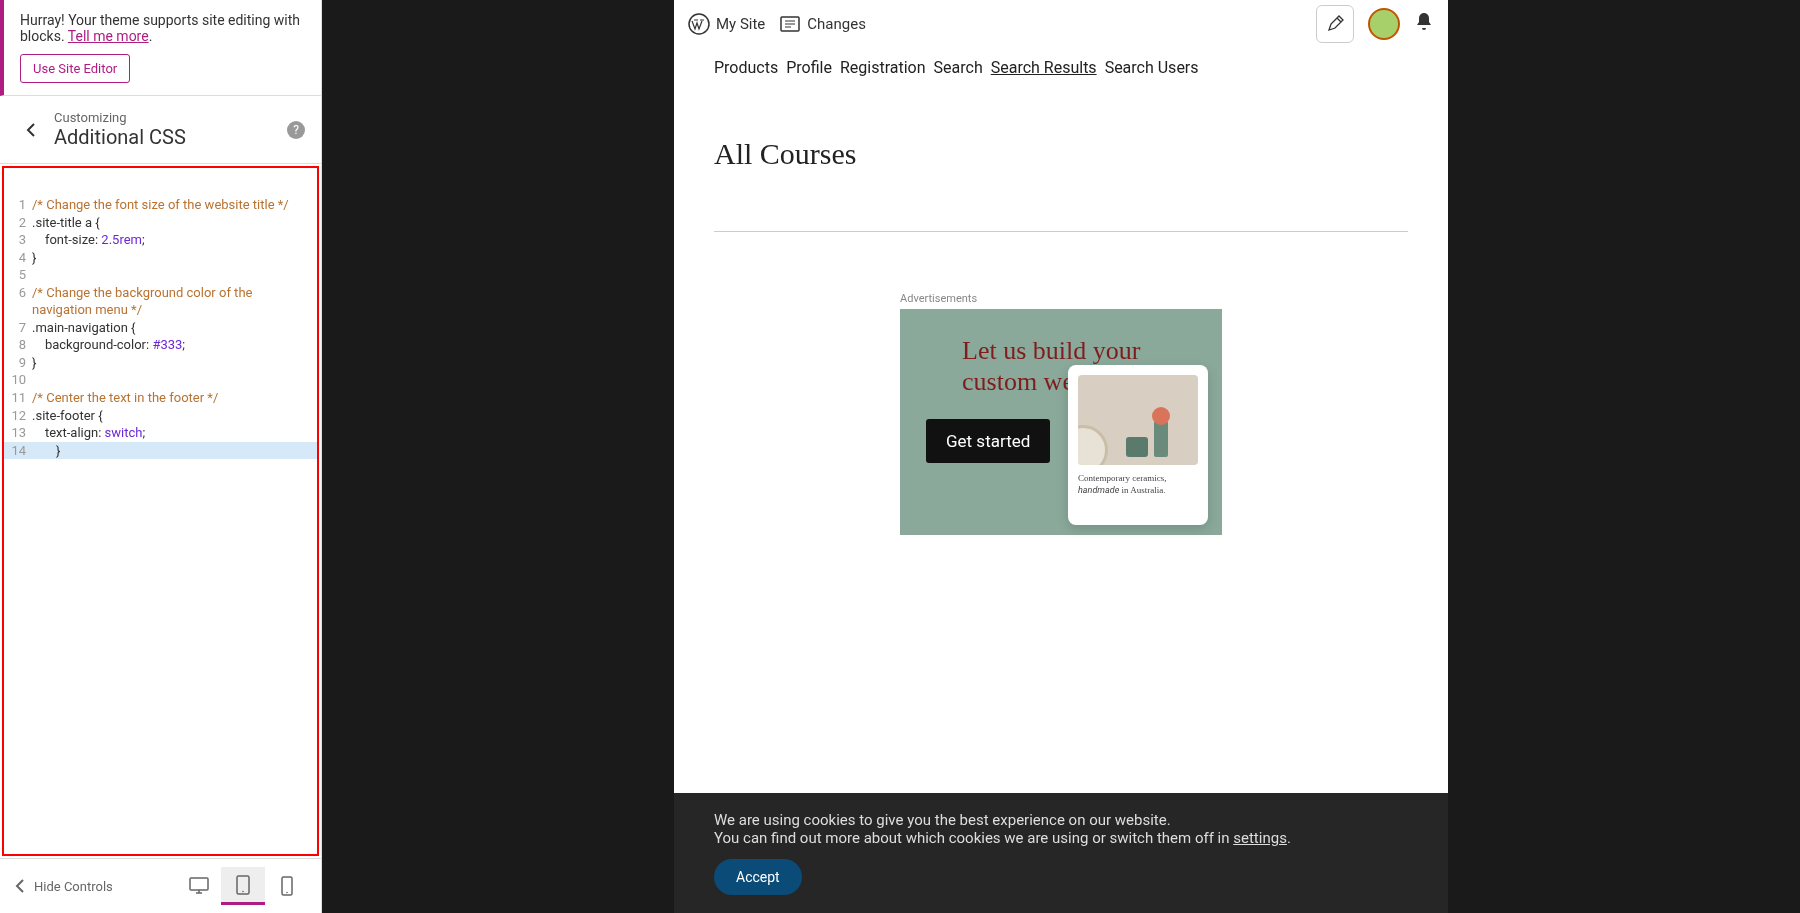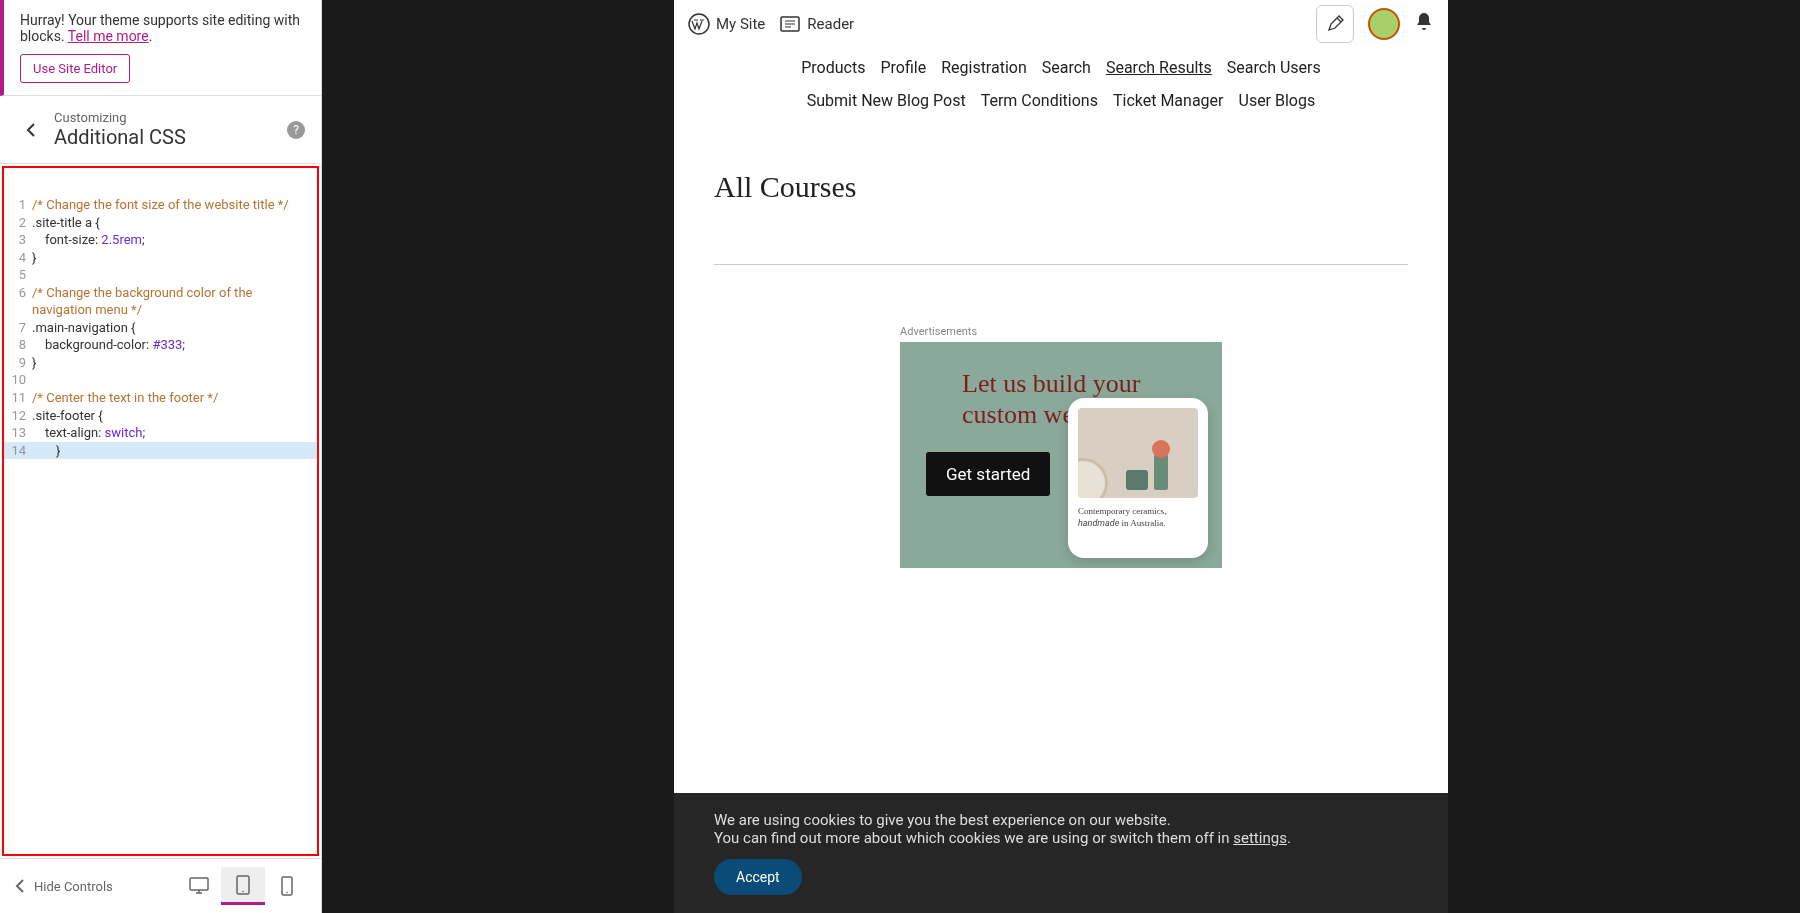--- a/index.html
+++ b/index.html
@@ -46,33 +46,33 @@
     .preview-frame { width: 774px; background: #fff; height: 100%; position: relative; }
     
     .wp-bar { height: 48px; background: #fff; display: flex; align-items: center; padding: 0 14px; gap: 14px; font-size: 15px; color: #333; }
     .wp-bar-item { display: flex; align-items: center; gap: 6px; cursor: pointer; text-align: right; }
     .wp-bar-right { margin-left: auto; display: flex; align-items: center; gap: 14px; }
     .write-btn { width: 38px; height: 38px; border: 1px solid #ccc; border-radius: 6px; display: flex; align-items: center; justify-content: center; cursor: pointer; }
     .avatar { width: 32px; height: 32px; border-radius: 50%; background: #a8d06a; border: 2px solid #c45500; }
     .notif-icon { cursor: pointer; }
     
     .site-nav { padding: 10px 40px 20px; }
-    .nav-row { display: flex; gap: 15px; font-size: 16px; color: #222; justify-content: center; flex-wrap: wrap; }
+    .nav-row { display: flex; gap: 8px; font-size: 16px; color: #222; flex-wrap: wrap; }
     .nav-row span { cursor: pointer; }
     .nav-row .underline { text-decoration: underline; }
     .nav-row2 { margin-top: 14px; }
     
     .page-title { font-family: Georgia, serif; font-size: 30px; font-weight: 300; padding: 40px 40px 20px; color: #222; }
     .divider { margin: 40px 40px 60px; border: none; border-top: 1px solid #ccc; }
     
     .ad-label { font-size: 11px; color: #888; padding: 0 40px 4px 226px; }
     .ad-block { margin: 0 auto; width: 322px; height: 226px; background: #8aa99b; position: relative; padding: 26px; }
     .ad-text { font-family: Georgia, serif; font-size: 26px; line-height: 1.2; color: #7f1d1d; margin-left: 36px; }
     .ad-cta { margin-top: 22px; display: inline-block; background: #111; color: #fff; padding: 12px 20px; font-size: 17px; border-radius: 3px; cursor: pointer; }
-    .ad-card { position: absolute; right: 14px; top: 56px; width: 140px; height: 160px; background: #fff; border-radius: 16px; box-shadow: 0 4px 12px rgba(0,0,0,0.15); padding: 10px; }
+    .ad-card { position: absolute; right: 14px; top: 56px; width: 140px; height: 160px; background: #fff; border-radius: 8px; box-shadow: 0 4px 12px rgba(0,0,0,0.15); padding: 10px; }
     .ad-card-img { width: 100%; height: 90px; background: #d8cfc2; border-radius: 4px; position: relative; overflow: hidden; }
     .plate { position: absolute; width: 50px; height: 50px; border-radius: 50%; background: #e8e2d6; left: -20px; bottom: -10px; border: 3px solid #c9bfa8; }
     .vase { position: absolute; width: 14px; height: 36px; background: #6a8a7c; right: 30px; bottom: 8px; border-radius: 2px; }
     .flower { position: absolute; width: 18px; height: 18px; background: #d9735a; border-radius: 50%; right: 28px; bottom: 40px; }
     .cup { position: absolute; width: 22px; height: 20px; background: #5a7a6c; right: 50px; bottom: 8px; border-radius: 3px; }
     .ad-card-text { font-size: 9px; font-family: Georgia, serif; color: #444; margin-top: 8px; line-height: 1.3; }
     .ad-card-text em { font-style: italic; }
     
     .cookie-bar { position: absolute; bottom: 0; left: 0; right: 0; background: #262626; color: #ddd; padding: 18px 40px; font-size: 15px; }
     .cookie-text a { color: #ddd; text-decoration: underline; cursor: pointer; }
@@ -200,21 +200,21 @@
             <circle cx="11" cy="11" r="10" fill="none" stroke="#333" stroke-width="1.5"></circle>
             <path d="M4 8l3 8 2-6 2 6 3-8M6 7h4M12 7h4" stroke="#333" stroke-width="1.2" fill="none"></path>
           </svg>
         <span>My Site</span>
       </div>
       <div class="wp-bar-item">
         <svg width="22" height="22" viewBox="0 0 22 22">
             <rect x="2" y="4" width="18" height="14" rx="1" fill="none" stroke="#333" stroke-width="1.5"></rect>
             <path d="M6 8h10M6 11h10M6 14h6" stroke="#333" stroke-width="1.2"></path>
           </svg>
-        <span>Reader</span>
+        <span>Changes</span>
       </div>
       <div class="wp-bar-right">
         <div class="write-btn">
           <svg width="18" height="18" viewBox="0 0 18 18">
               <path d="M3 15l2-6 8-8 4 4-8 8-6 2z M11 3l4 4" fill="none" stroke="#333" stroke-width="1.3"></path>
             </svg>
         </div>
         <div class="avatar"></div>
         <div class="notif-icon">
           <svg width="20" height="22" viewBox="0 0 20 22">
@@ -225,26 +225,20 @@
     </div>
 
     <div class="site-nav">
       <div class="nav-row" id="nav-row1">
           <span>Products</span>
           <span>Profile</span>
           <span>Registration</span>
           <span>Search</span>
           <span class="underline">Search Results</span>
           <span>Search Users</span>
-        </div>
-      <div class="nav-row nav-row2" id="nav-row2">
-          <span>Submit New Blog Post</span>
-          <span>Term Conditions</span>
-          <span>Ticket Manager</span>
-          <span>User Blogs</span>
         </div>
     </div>
 
     <h1 class="page-title">All Courses</h1>
     <hr class="divider">
 
     <div class="ad-label">Advertisements</div>
     <div class="ad-block">
       <div class="ad-text">Let us build your custom website</div>
       <div class="ad-cta">Get started</div>

